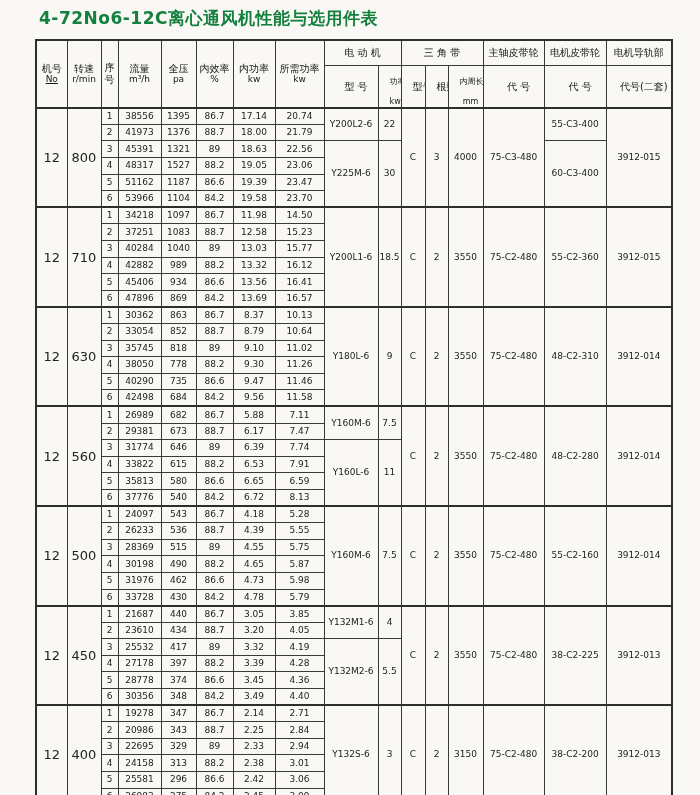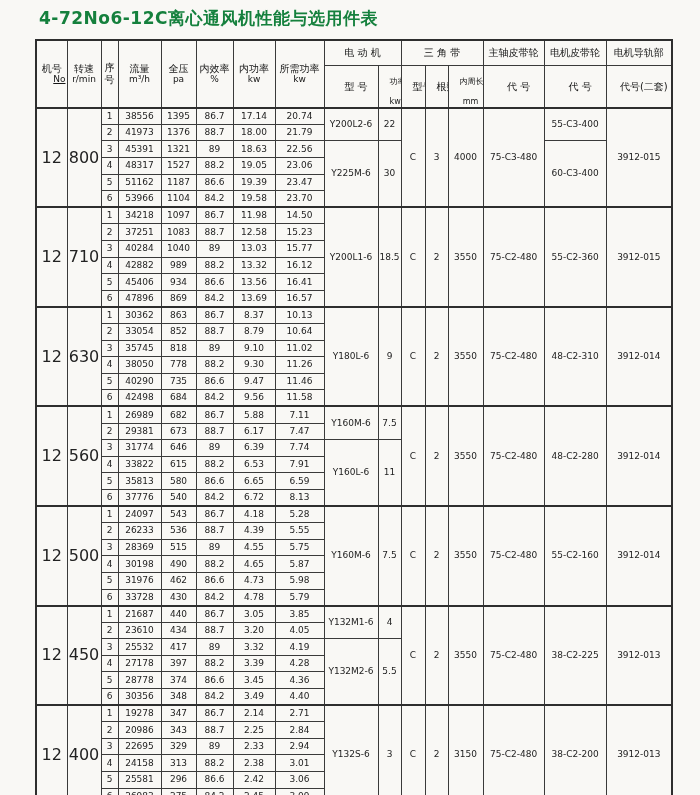--- a/index.html
+++ b/index.html
@@ -36,29 +36,29 @@
     font-size:10px;
     font-weight:400;
     line-height:1.15;
     color:#161616;
   }
   thead tr.h1 th{height:24px;}
   thead tr.h2 th{height:26px;padding-left:11px;}
   thead{border-bottom:2px solid #2e2e2e;border-radius:20px;}
   th .l2{font-size:9px;}
   th .sub-stack{font-size:8px;line-height:1.05;margin-top:12px;}
-  .no-mark{text-decoration:underline;text-align:right;}
+  .no-mark{text-decoration:underline;}
   tbody td{
     font-size:9px;
     line-height:1;
     color:#222;
   }
   tbody tr{height:16.6px;}
   tbody tr.block-start td{border-top:2px solid #2e2e2e;}
-  td.big{font-size:16px;}
+  td.big{font-size:13px;}
 </style>
 </head>
 <body>
 
 <h1 class="page-title">4-72No6-12C离心通风机性能与选用件表</h1>
 
 <table class="perf">
   <colgroup>
     <col style="width:31px">
       <col style="width:34px">

